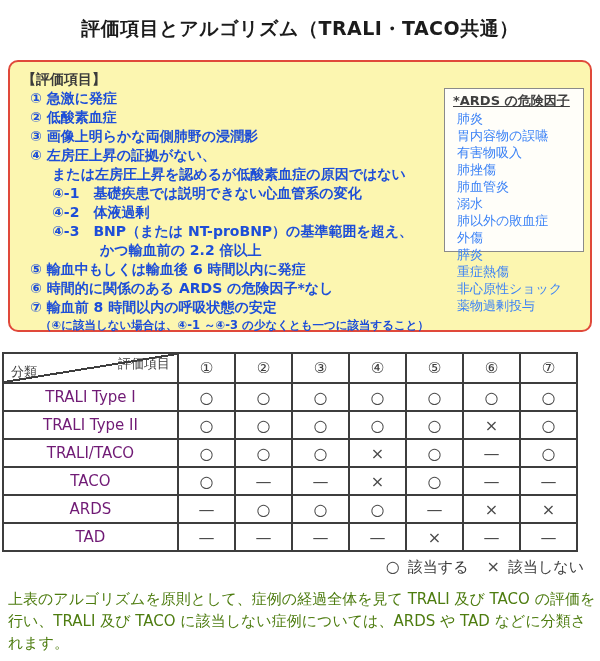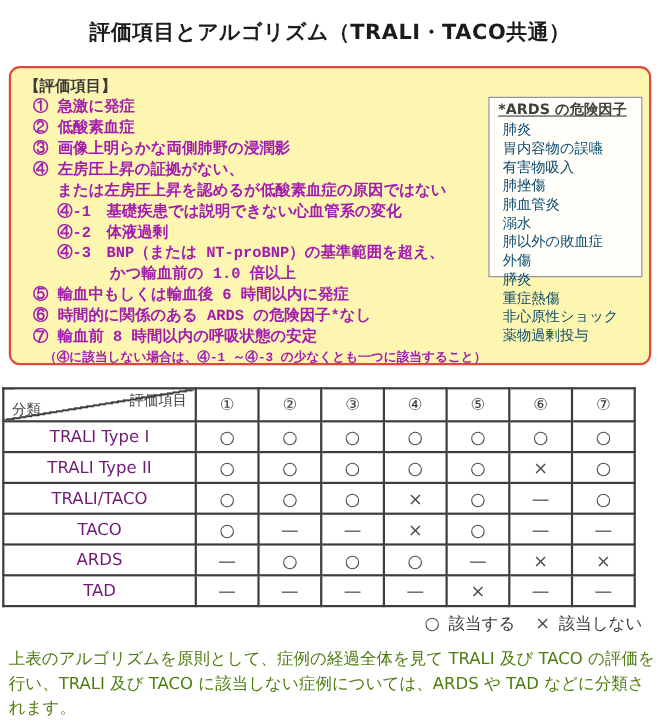--- a/index.html
+++ b/index.html
@@ -18,37 +18,37 @@
     letter-spacing: 0.5px;
   }
 
   
   .criteria-box {
     position: absolute; left: 8px; top: 60px; width: 584px; height: 272px;
     background: #fcf6b0; border: 2.5px solid #e0493a; border-radius: 10px;
     padding: 7px 12px 4px 12px;
   }
   .crit-heading { font-size: 14px; font-weight: bold; color: #3b3b3b; line-height: 20px; }
-  .crit-line { font-size: 14px; font-weight: 600; color: #a21caf; line-height: 19px; white-space: nowrap; font-family: Liberation Mono, monospace; }
+  .crit-line { font-size: 14px; font-weight: 600; color: #1d4ed8; line-height: 19px; white-space: nowrap; }
   .l1 { padding-left: 8px; }
   .l2 { padding-left: 30px; }
   .l3 { padding-left: 78px; }
   .note { padding-left: 18px; font-size: 11.5px; line-height: 17px; font-weight: 600; }
 
   
   .ards-box {
     position: absolute; left: 444px; top: 88px; width: 140px; height: 164px;
     background: #fffef9; border: 1.5px solid #8a8a8a;
     padding: 3px 6px 2px 8px;
   }
   .ards-title {
     font-size: 13px; font-weight: bold; color: #3f3f3f;
     text-decoration: underline; line-height: 18px; white-space: nowrap;
   }
-  .ards-item { font-size: 13px; color: #0c4a6e; line-height: 17px; padding-left: 4px; white-space: nowrap; }
+  .ards-item { font-size: 13px; color: #3b82f6; line-height: 17px; padding-left: 4px; white-space: nowrap; }
 
   
   table.algo {
     position: absolute; left: 2px; top: 352px;
     border-collapse: collapse; table-layout: fixed; width: 574px; padding-left: 16px;
   }
   table.algo th, table.algo td {
     border: 2px solid #3d3d3d; text-align: center; vertical-align: middle;
     overflow: hidden;
   }
@@ -96,21 +96,21 @@
   <div class="criteria-box">
     <div class="crit-heading">【評価項目】</div>
     <div class="crit-line l1">① 急激に発症</div>
     <div class="crit-line l1">② 低酸素血症</div>
     <div class="crit-line l1">③ 画像上明らかな両側肺野の浸潤影</div>
     <div class="crit-line l1">④ 左房圧上昇の証拠がない、</div>
     <div class="crit-line l2">または左房圧上昇を認めるが低酸素血症の原因ではない</div>
     <div class="crit-line l2">④-1　基礎疾患では説明できない心血管系の変化</div>
     <div class="crit-line l2">④-2　体液過剰</div>
     <div class="crit-line l2">④-3　BNP（または NT-proBNP）の基準範囲を超え、</div>
-    <div class="crit-line l3">かつ輸血前の 1.0 倍以上</div>
+    <div class="crit-line l3">かつ輸血前の 2.2 倍以上</div>
     <div class="crit-line l1">⑤ 輸血中もしくは輸血後 6 時間以内に発症</div>
     <div class="crit-line l1">⑥ 時間的に関係のある ARDS の危険因子*なし</div>
     <div class="crit-line l1">⑦ 輸血前 8 時間以内の呼吸状態の安定</div>
     <div class="crit-line note">（④に該当しない場合は、④-1 ～④-3 の少なくとも一つに該当すること）</div>
   </div>
 
   <div class="ards-box">
     <div class="ards-title">*ARDS の危険因子</div>
     <div class="ards-item">肺炎</div>
     <div class="ards-item">胃内容物の誤嚥</div>

